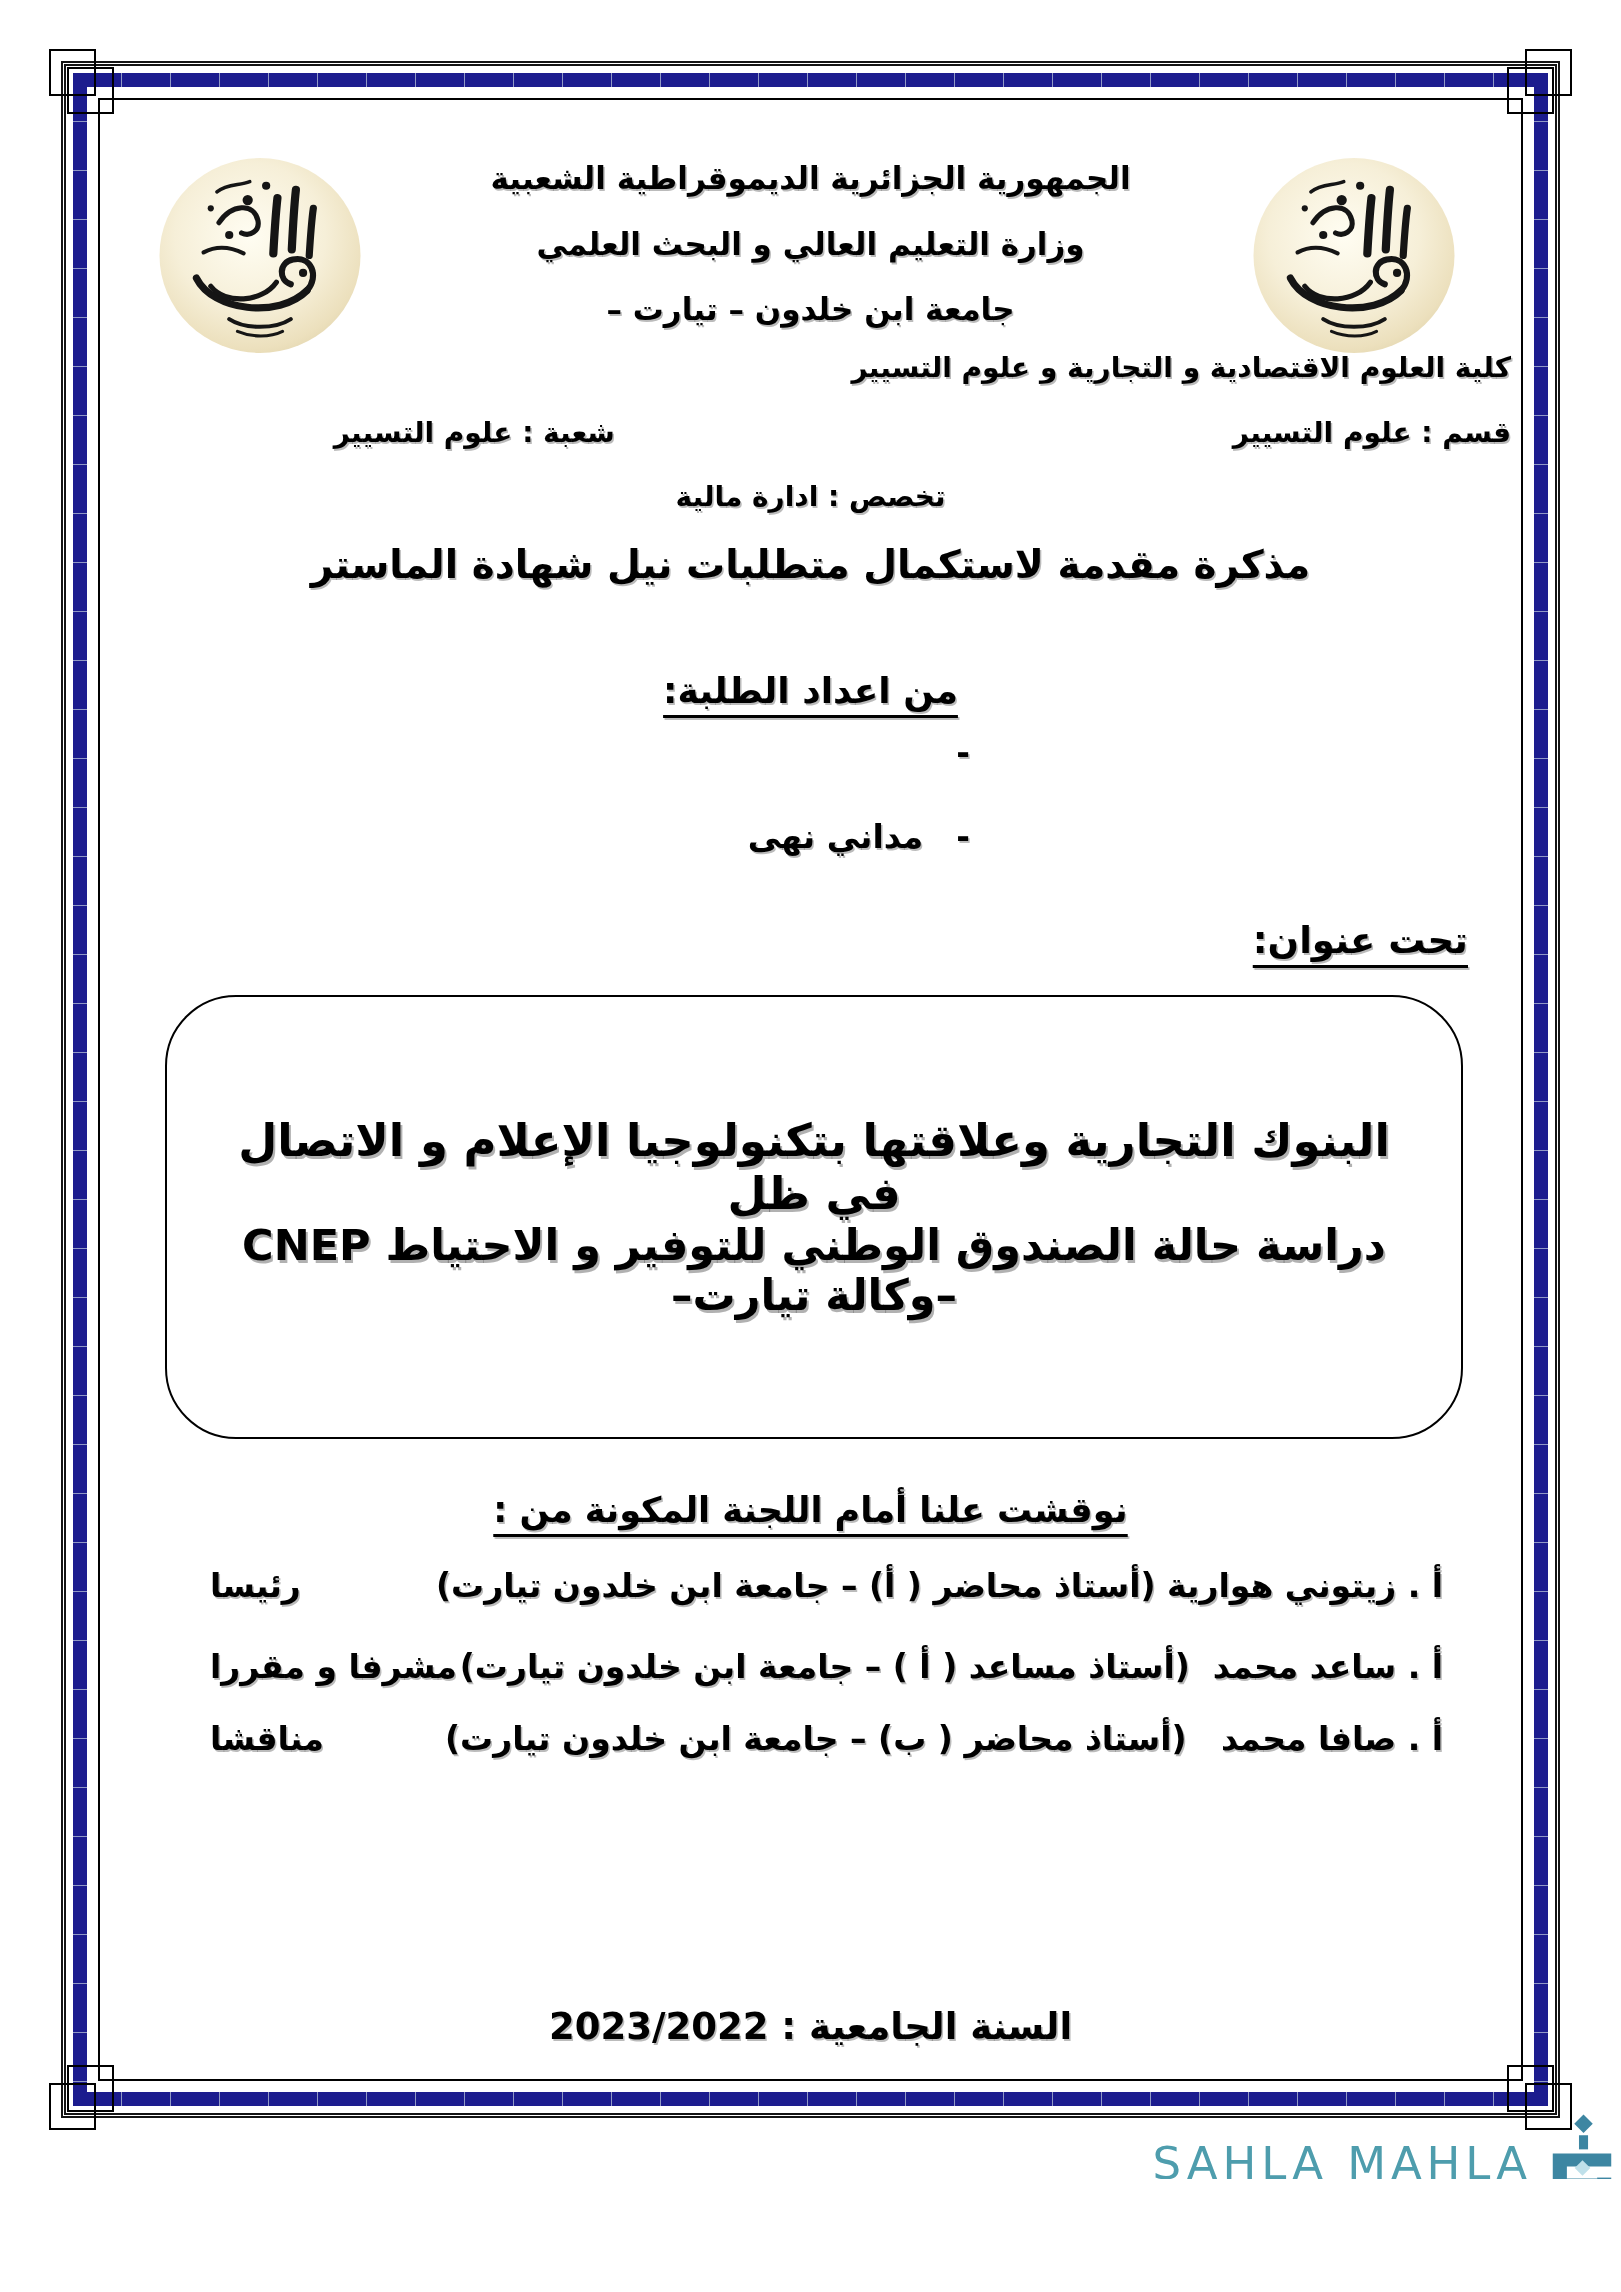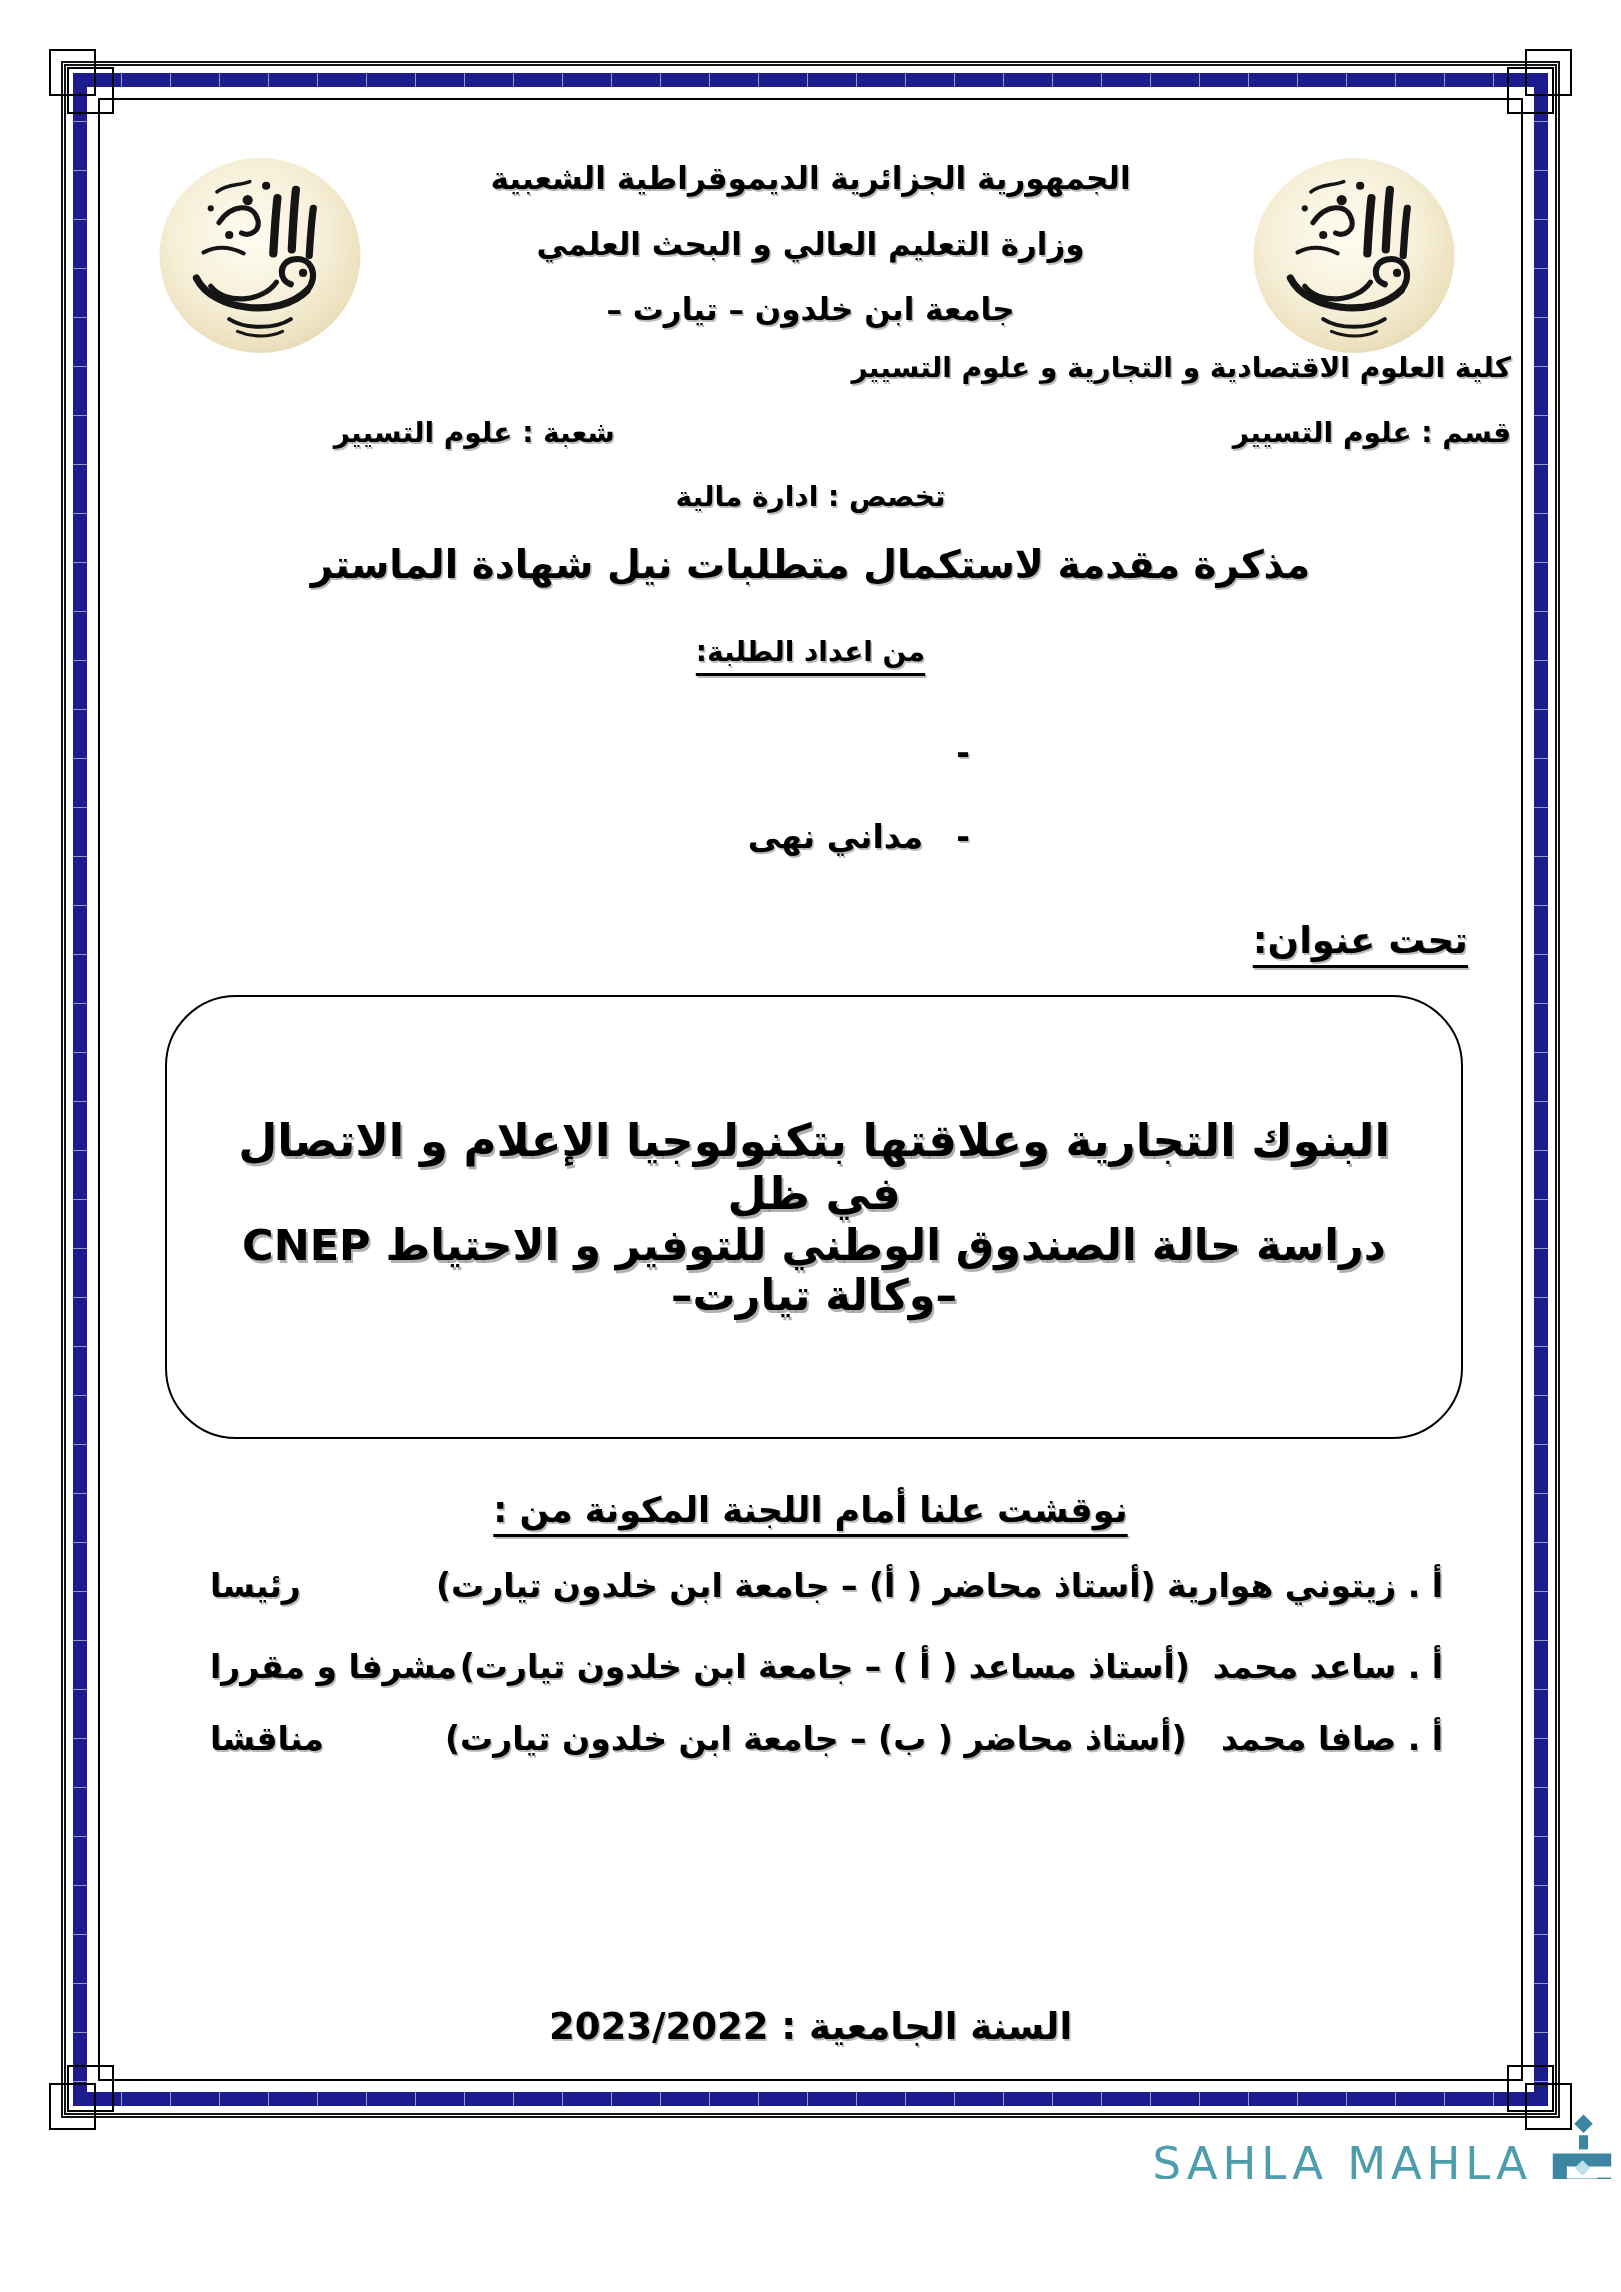--- a/index.html
+++ b/index.html
@@ -29,21 +29,21 @@
   .h-line3{top:291px;font-size:31px;text-align:center;}
 
   .aff-row{position:absolute;left:110px;right:110px;display:flex;}
   .aff-row .cell-r{width:48%;text-align:right;padding-left:9.8px;box-sizing:border-box;padding-right:0;}
   .aff-row .cell-l{width:52%;text-align:center;}
   .aff-row .tbc{font-weight:700;font-size:28px;text-shadow:1.5px 2px 0 rgba(60,60,60,.35);}
   .row1{top:351px;} .row2{top:416px;}
   .specialty{top:480px;font-size:28px;}
 
   .memo{top:542px;font-size:39px;}
-  .prepared{top:635px;font-size:28px;}
+  .prepared{top:670px;font-size:36px;}
   .u{text-decoration:underline;text-decoration-thickness:2.9px;text-underline-offset:11.8px;}
   .student{position:absolute;right:651px;font-size:33px;font-weight:700;text-shadow:1.5px 2px 0 rgba(60,60,60,.35);display:flex;gap:33px;}
   .student1{top:733px;} .student2{top:817px;}
 
   .under-title{top:919px;right:153px;font-size:37px;}
 
   .title-box{position:absolute;left:165px;top:995px;width:1298px;height:444px;border:2px solid #000;border-radius:71px;box-sizing:border-box;display:flex;flex-direction:column;align-items:center;justify-content:center;padding:13.7px 45px;}
   .title-box .tl{font-weight:700;text-align:center;text-shadow:2px 2.5px 0 rgba(60,60,60,.4);}
   .tl-1,.tl-2{font-size:45px;}
   .tl-3,.tl-4{font-size:43px;}

